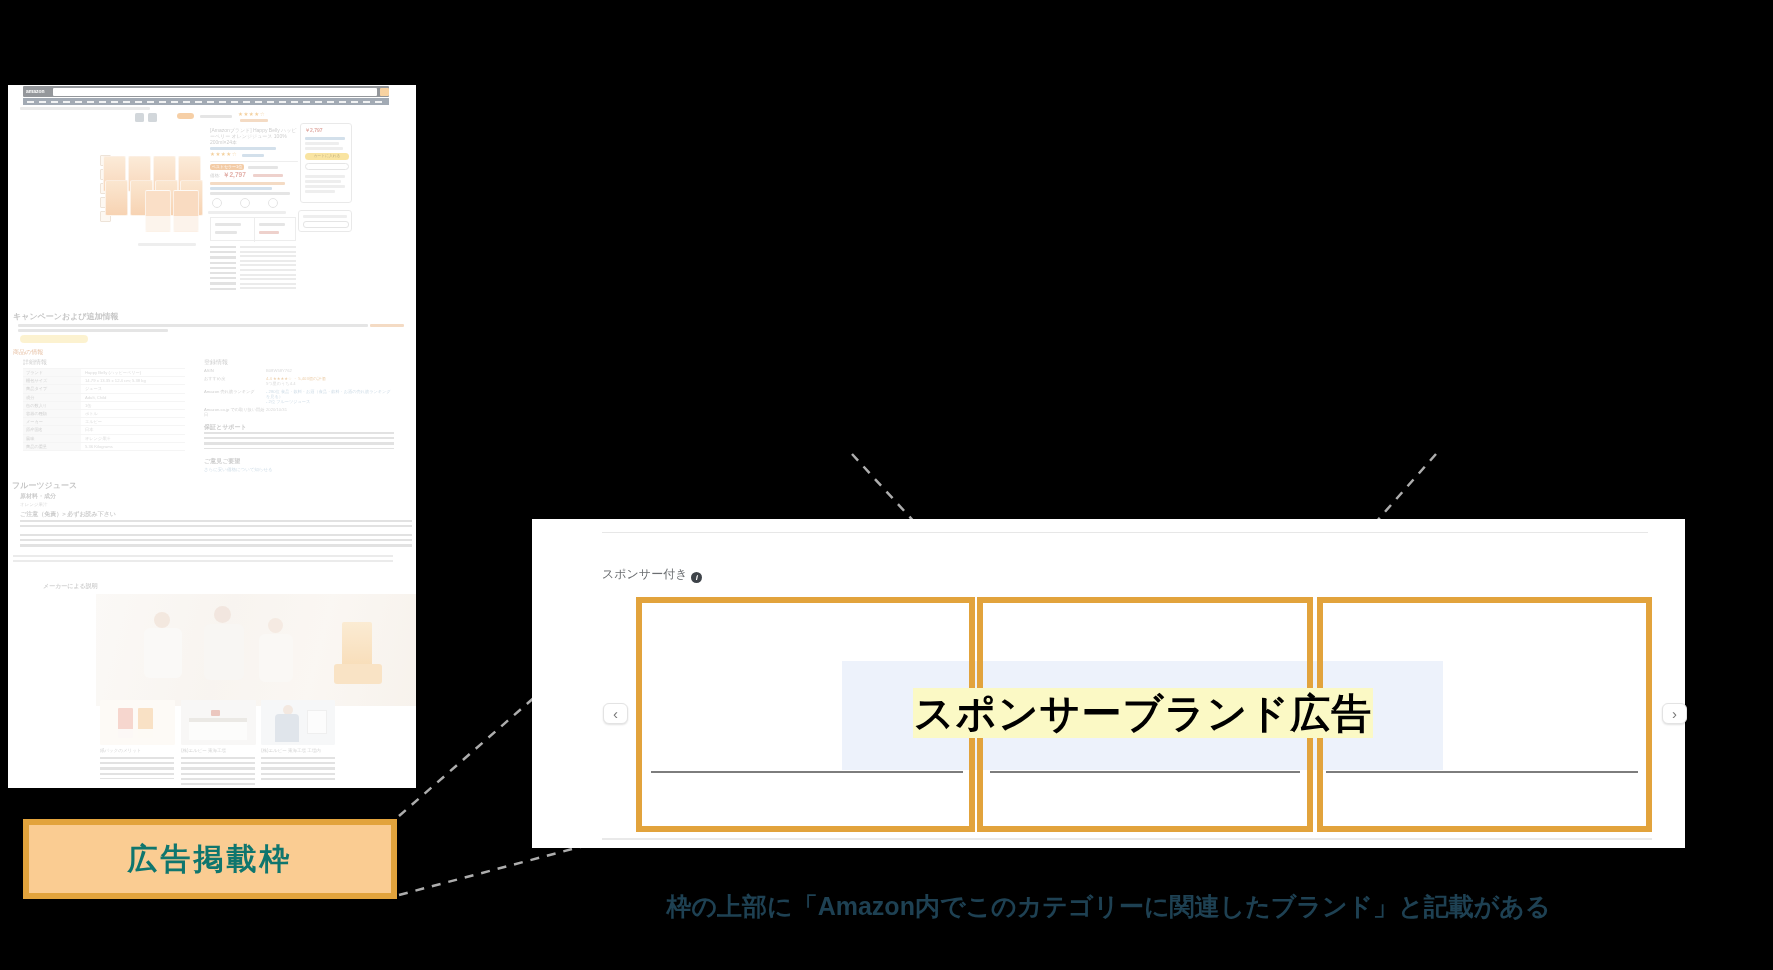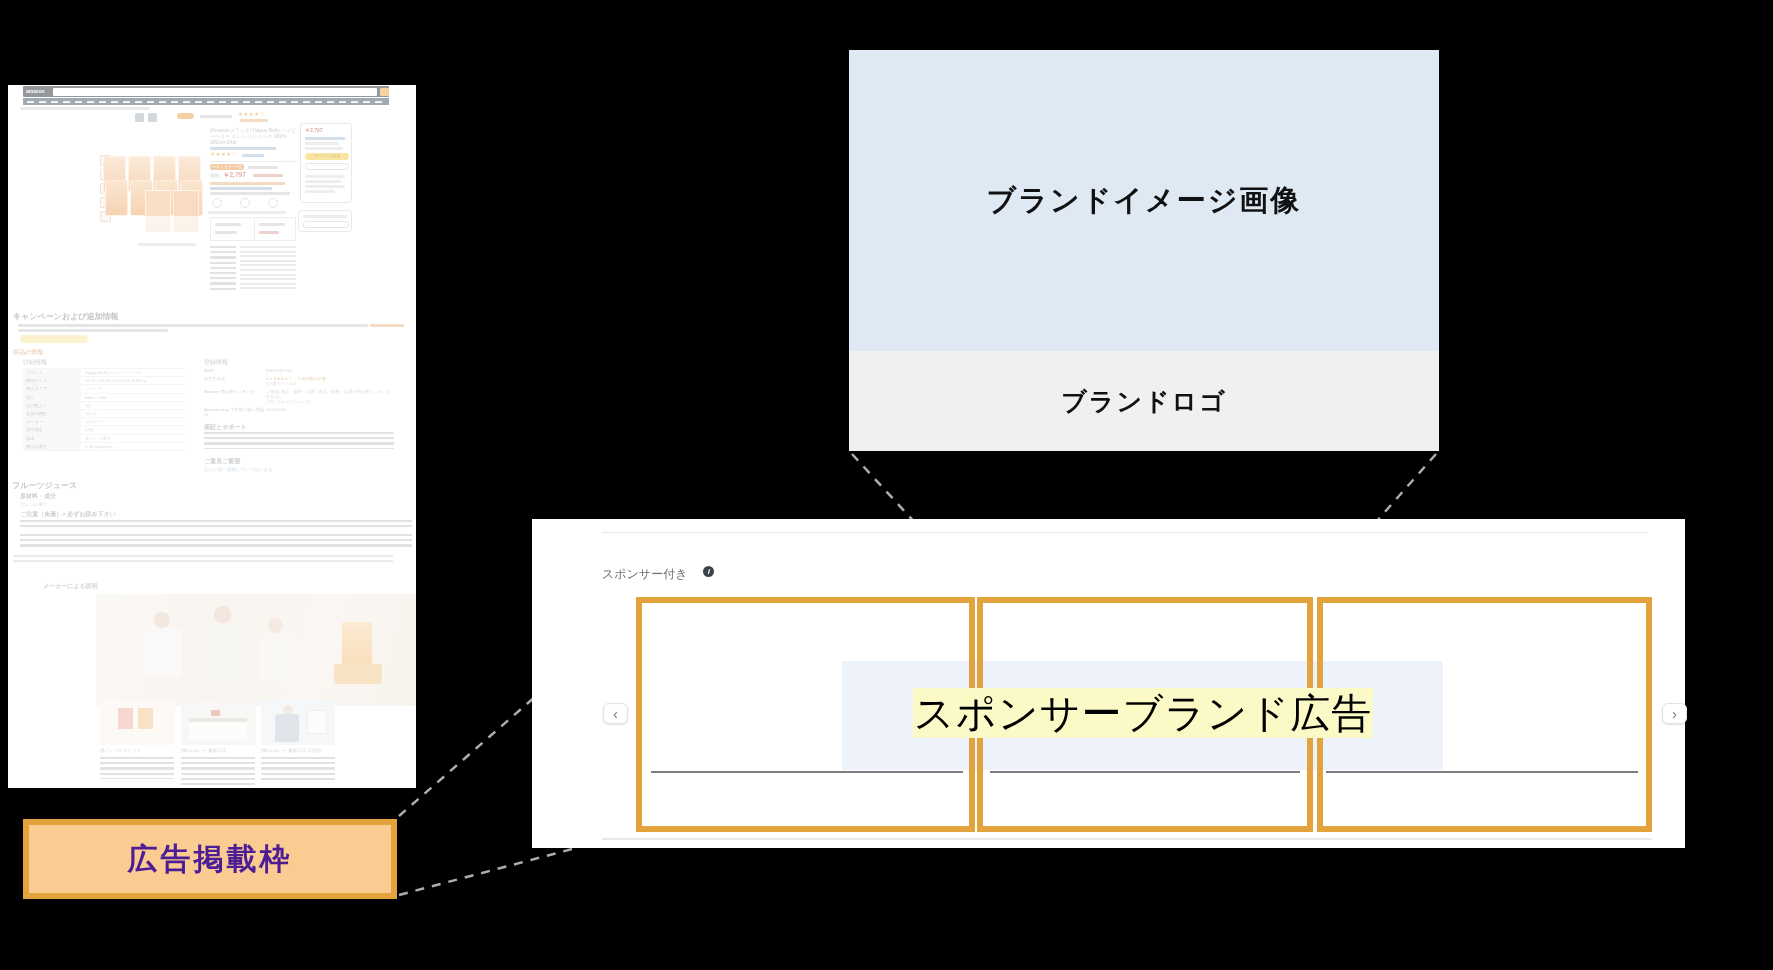--- a/index.html
+++ b/index.html
@@ -59,37 +59,37 @@
   .brand-card{position:absolute;left:849px;top:50px;width:590px;height:401px;z-index:2;}
   .brand-card .img-area{width:100%;height:301px;background:#dfe9f4;display:flex;align-items:center;justify-content:center;}
   .brand-card .logo-area{width:100%;height:100px;background:#f0f0f1;display:flex;align-items:center;justify-content:center;}
   .brand-card .img-area span{font-size:29px;font-weight:bold;color:#111;letter-spacing:2px;}
   .brand-card .logo-area span{font-size:25px;font-weight:bold;color:#111;letter-spacing:2px;}
 
   
   .ad-panel{position:absolute;left:532px;top:519px;width:1153px;height:329px;background:#fff;z-index:2;}
   .panel-topline{position:absolute;left:70px;top:13px;width:1046px;height:1px;background:#e7e7e7;}
   .panel-heading{position:absolute;left:70px;top:20px;font-size:21px;font-weight:bold;color:#0f1111;}
-  .sponsored-row{position:absolute;left:70px;top:47px;font-size:12px;color:#6b6e71;display:flex;align-items:flex-start;gap:16px;}
+  .sponsored-row{position:absolute;left:70px;top:47px;font-size:12px;color:#6b6e71;display:flex;align-items:flex-end;gap:4px;}
   .info-icon{display:inline-flex;width:11px;height:11px;border-radius:50%;background:#3e4349;color:#fff;
      font-size:8px;align-items:center;justify-content:center;font-weight:bold;font-style:italic;}
   .blue-overlay{position:absolute;left:310px;top:142px;width:601px;height:109px;background:#edf2fb;}
   .slot{position:absolute;top:78px;height:235px;border:6px solid #e2a33c;background:transparent;}
   .slot-line{position:absolute;height:1.6px;background:#7d7d7d;top:252px;}
   .yellow-highlight{position:absolute;left:381px;top:169px;width:460px;height:50px;background:#fbf9c5;
-     display:flex;align-items:center;justify-content:center;font-size:40px;font-weight:normal;color:#000;letter-spacing:1px;z-index:4;}
+     display:flex;align-items:center;justify-content:center;font-size:40px;font-weight:bold;color:#000;letter-spacing:1px;z-index:4;}
   .car-arrow{position:absolute;top:184px;width:25px;height:21px;background:#fff;border:1px solid #e3e3e3;
      border-radius:6px;box-shadow:0 1px 2px rgba(0,0,0,.12);color:#777;font-size:15px;line-height:18px;
      text-align:center;padding:0;cursor:pointer;}
   .panel-bottomline{position:absolute;left:70px;top:319px;width:1050px;height:1.5px;background:#e9e9e9;}
 
   
   .label-box{position:absolute;left:23px;top:819px;width:374px;height:80px;background:#facc92;
      border:6px solid #e2a33c;display:flex;align-items:center;justify-content:center;z-index:2;}
-  .label-box span{font-size:30px;font-weight:bold;color:#4c1d95;letter-spacing:3px;}
+  .label-box span{font-size:30px;font-weight:bold;color:#0f766e;letter-spacing:3px;}
 
   
   .notes{position:absolute;left:532px;top:0;width:1153px;height:970px;pointer-events:none;z-index:2;}
   .note1{position:absolute;top:890px;width:100%;text-align:center;font-size:25px;font-weight:bold;color:#1e4153;}
   .note2{position:absolute;top:928px;width:100%;text-align:center;font-size:18px;font-weight:bold;color:#2b5872;}
 </style>
 </head>
 <body>
 
 <div class="canvas">
@@ -311,28 +311,20 @@
     </div>
     <span class="tile-cap" style="left:92px;">紙パックのメリット</span>
     <span class="tile-cap" style="left:173px;">(株)エルビー 東海工場</span>
     <span class="tile-cap" style="left:253px;">(株)エルビー 東海工場 工場内</span>
     <div class="para" style="left:92px;top:672px;width:74px;height:22px;"></div>
     <div class="para" style="left:173px;top:672px;width:74px;height:31px;"></div>
     <div class="para" style="left:253px;top:672px;width:74px;height:26px;"></div>
    </div>
   </div>
 
-  <div class="brand-card">
-    <div class="img-area">
-      <span>ブランドイメージ画像</span>
-    </div>
-    <div class="logo-area">
-      <span>ブランドロゴ</span>
-    </div>
-  </div>
 
   <div class="ad-panel">
     <div class="panel-topline"></div>
     <div class="sponsored-row">
       <span>スポンサー付き</span>
       <span class="info-icon">i</span>
     </div>
 
     <div class="blue-overlay"></div>
 
@@ -349,15 +341,16 @@
     <button class="car-arrow" style="left:1130px;">›</button>
 
     <div class="panel-bottomline"></div>
   </div>
 
   <div class="label-box">
     <span>広告掲載枠</span>
   </div>
 
   <div class="notes">
+    <div class="note1">枠の上部に「Amazon内でこのカテゴリーに関連したブランド」と記載がある</div>
   </div>
 
 </div>
 
 </body></html>

